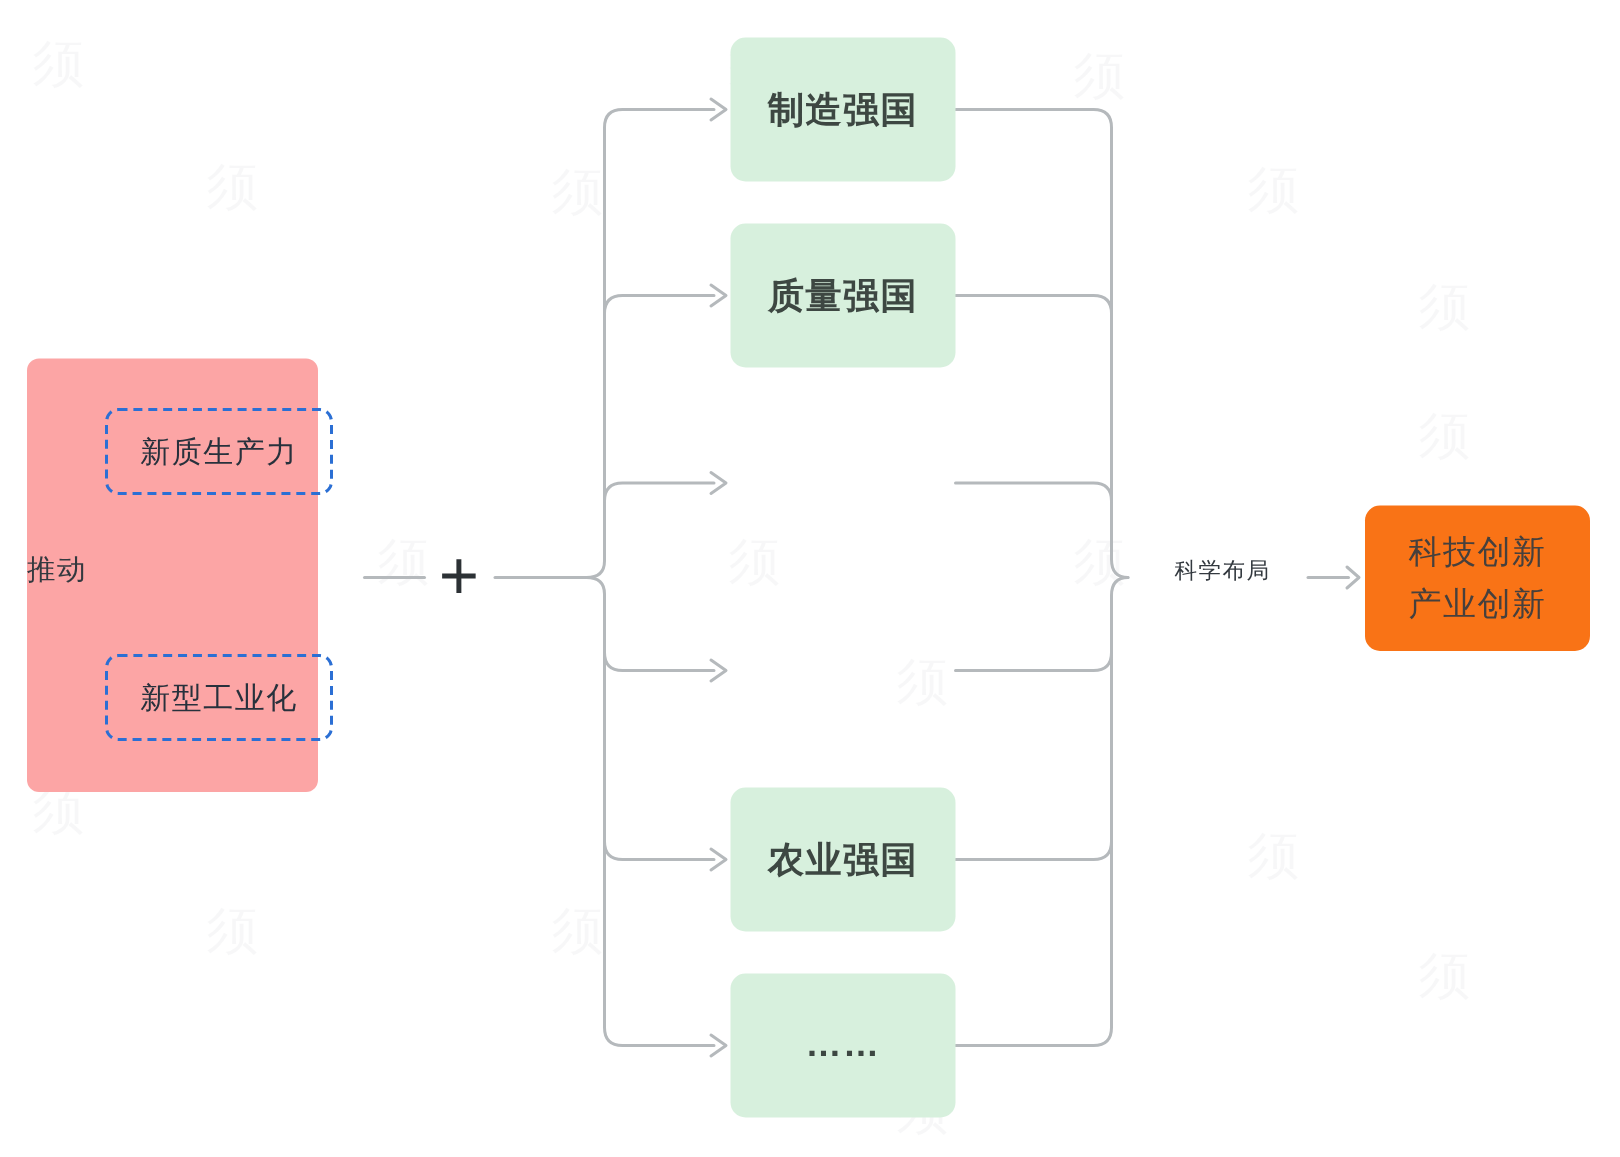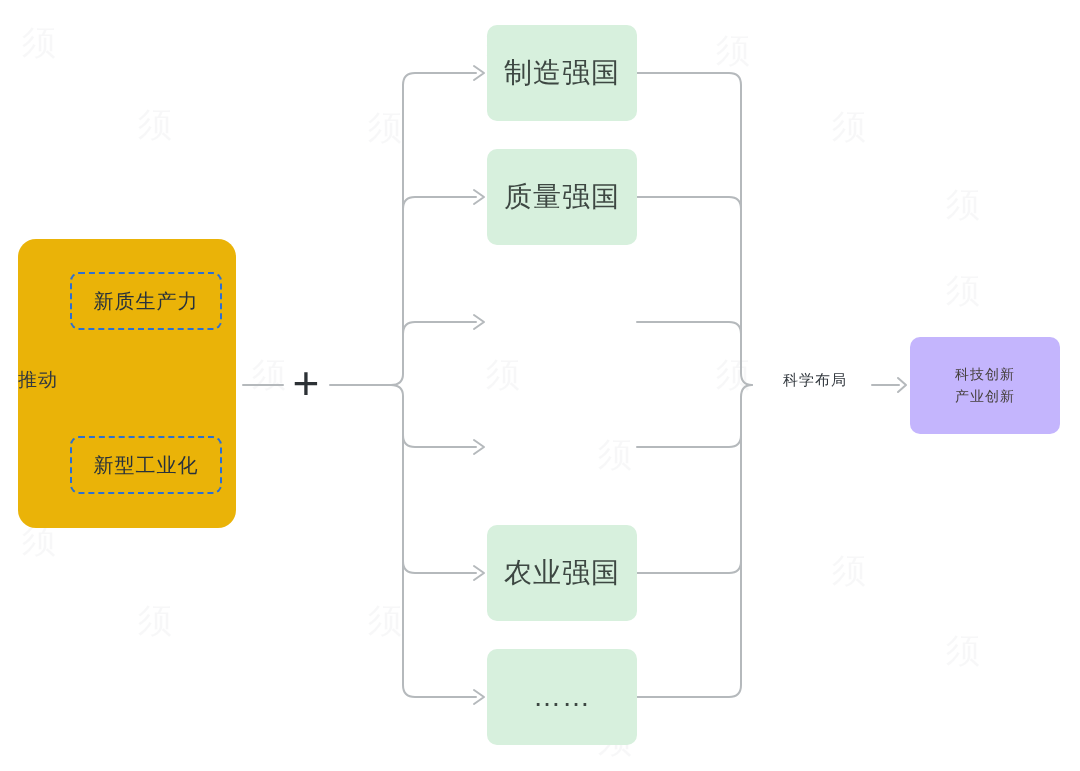--- a/index.html
+++ b/index.html
@@ -8,22 +8,22 @@
     background:#ffffff;
     font-family:"Liberation Sans","DejaVu Sans",sans-serif;
     color:#333333;
   }
   svg.connectors{position:absolute;left:0;top:0;z-index:2;}
   .wm{
     position:absolute;z-index:1;font-size:34px;color:#9aa0a6;opacity:0.07;
     user-select:none;pointer-events:none;
   }
   .blue-panel{
-    position:absolute;left:18px;top:239px;width:218px;height:289px;
-    background:#eab308;border-radius:18px;z-index:3;
+    position:absolute;left:18px;top:239px;width:194px;height:289px;
+    background:#fca5a5;border-radius:8px;z-index:3;
   }
   .dashed-box{
     position:absolute;left:52px;width:152px;height:58px;
     border:2px dashed #2b6fd4;border-radius:9px;
     display:flex;align-items:center;justify-content:center;
     font-size:20px;font-weight:500;color:#27313c;letter-spacing:1px;
     box-sizing:border-box;
   }
   .dashed-box.top{top:33px;}
   .dashed-box.bottom{top:197px;}
@@ -33,31 +33,31 @@
   }
   .plus{
     position:absolute;left:284px;top:357px;width:44px;height:52px;z-index:3;
     font-size:46px;font-weight:300;color:#2c3135;
     display:flex;align-items:center;justify-content:center;line-height:1;
   }
   .branch-box{
     position:absolute;left:487px;width:150px;height:96px;
     background:#d7f0dd;border-radius:10px;z-index:3;
     display:flex;align-items:center;justify-content:center;
-    font-size:28px;font-weight:400;color:#3d4742;letter-spacing:1px;
+    font-size:24px;font-weight:700;color:#3d4742;letter-spacing:1px;
   }
   .converge-label{
     position:absolute;left:760px;top:371px;width:110px;text-align:center;
     font-size:15px;font-weight:500;color:#33393f;letter-spacing:1px;z-index:3;
   }
   .result-box{
     position:absolute;left:910px;top:337px;width:150px;height:97px;
-    background:#c4b5fd;border-radius:10px;z-index:3;
+    background:#f97316;border-radius:10px;z-index:3;
     display:flex;flex-direction:column;align-items:center;justify-content:center;
-    font-size:14px;font-weight:500;color:#46403d;letter-spacing:1px;line-height:1.55;
+    font-size:22px;font-weight:500;color:#46403d;letter-spacing:1px;line-height:1.55;
   }
 </style>
 </head>
 <body>
 
 <div class="stage">
 
   <span class="wm" style="left:22px;top:20px">须</span>
   <span class="wm" style="left:138px;top:102px">须</span>
   <span class="wm" style="left:368px;top:105px">须</span>

